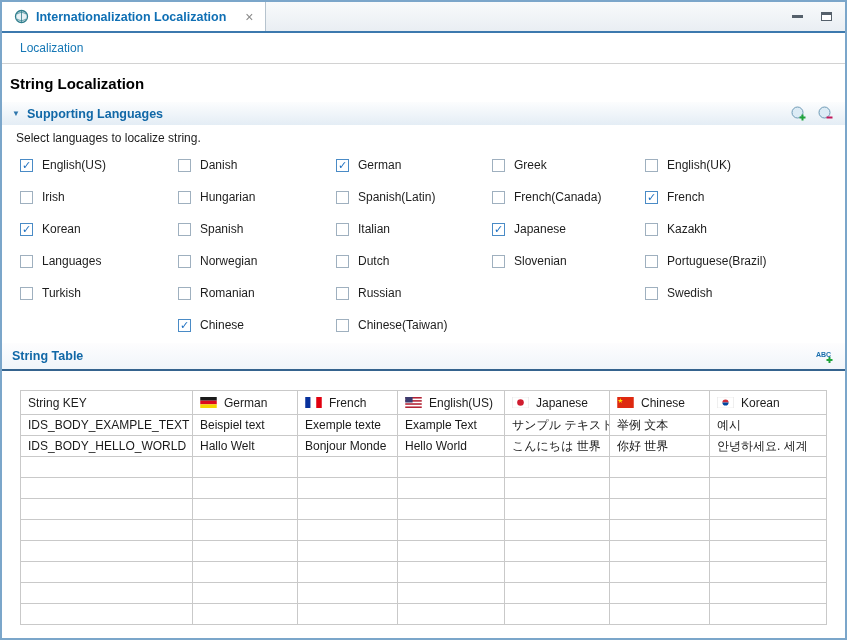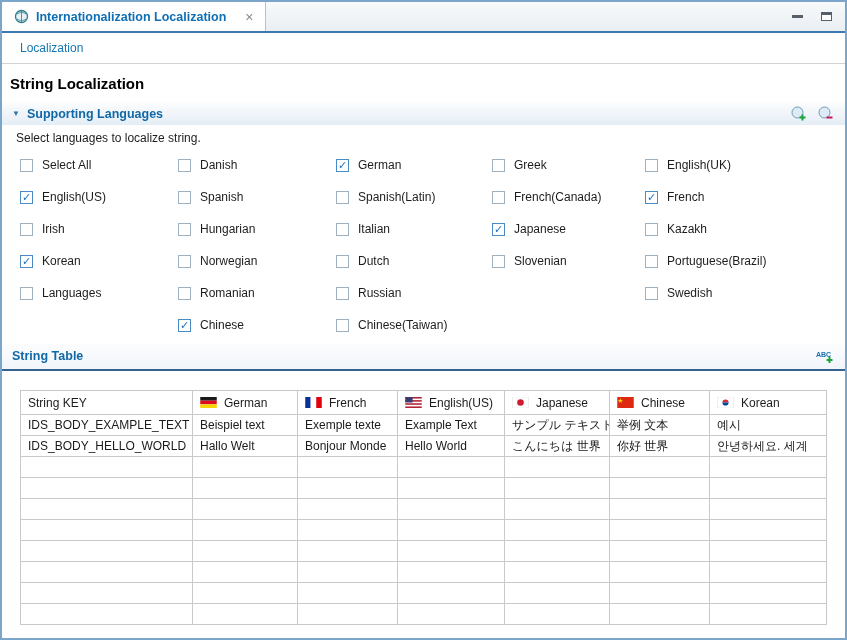--- a/index.html
+++ b/index.html
@@ -108,52 +108,52 @@
           <path d="M9.5 12.5 h6" stroke="#c2185b" stroke-width="2" fill="none"></path>
         </svg>
       </span>
     </span>
   </div>
   <div class="section-desc">Select languages to localize string.</div>
 
   <div class="lang-grid">
       <div class="lang-col">
         <label class="lang-item">
-          <span class="checkbox"></span>
-          <span class="lang-label">Select All</span>
-        </label>
-        <label class="lang-item">
           <span class="checkbox checked">✓</span>
           <span class="lang-label">English(US)</span>
         </label>
         <label class="lang-item">
           <span class="checkbox"></span>
           <span class="lang-label">Irish</span>
         </label>
         <label class="lang-item">
           <span class="checkbox checked">✓</span>
           <span class="lang-label">Korean</span>
         </label>
         <label class="lang-item">
           <span class="checkbox"></span>
           <span class="lang-label">Languages</span>
         </label>
+        <label class="lang-item">
+          <span class="checkbox"></span>
+          <span class="lang-label">Turkish</span>
+        </label>
       </div>
       <div class="lang-col">
         <label class="lang-item">
           <span class="checkbox"></span>
           <span class="lang-label">Danish</span>
         </label>
         <label class="lang-item">
           <span class="checkbox"></span>
+          <span class="lang-label">Hungarian</span>
+        </label>
+        <label class="lang-item">
+          <span class="checkbox"></span>
           <span class="lang-label">Spanish</span>
-        </label>
-        <label class="lang-item">
-          <span class="checkbox"></span>
-          <span class="lang-label">Hungarian</span>
         </label>
         <label class="lang-item">
           <span class="checkbox"></span>
           <span class="lang-label">Norwegian</span>
         </label>
         <label class="lang-item">
           <span class="checkbox"></span>
           <span class="lang-label">Romanian</span>
         </label>
         <label class="lang-item">

